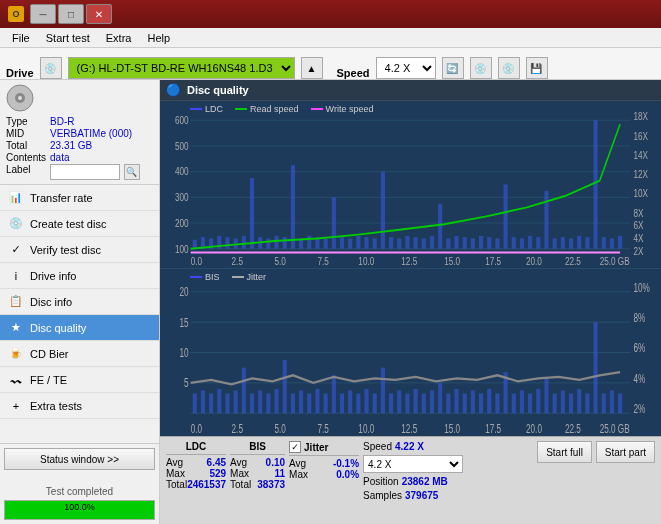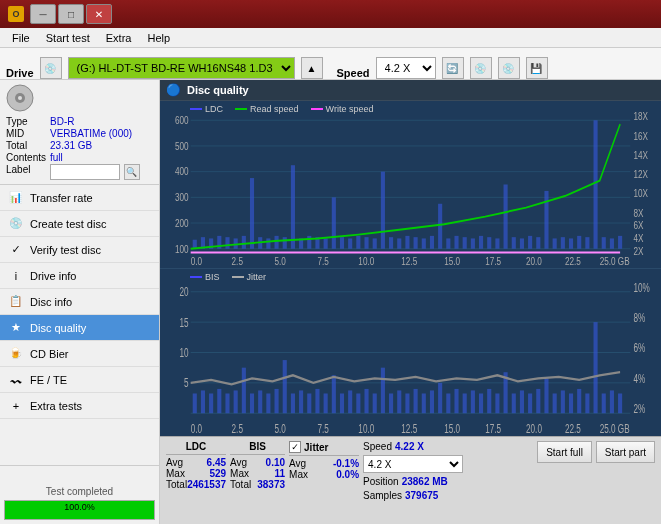--- a/index.html
+++ b/index.html
@@ -391,21 +391,21 @@
         </svg>
       </div>
       <div class="disc-info-grid">
         <span class="disc-info-label">Type</span>
         <span class="disc-info-value">BD-R</span>
         <span class="disc-info-label">MID</span>
         <span class="disc-info-value">VERBATIMe (000)</span>
         <span class="disc-info-label">Total</span>
         <span class="disc-info-value">23.31 GB</span>
         <span class="disc-info-label">Contents</span>
-        <span class="disc-info-value">full</span>
+        <span class="disc-info-value">data</span>
         <span class="disc-info-label">Label</span>
         <div class="disc-label-row">
           <input class="disc-label-input" type="text" style="">
           <div class="disc-label-btn">🔍</div>
         </div>
       </div>
     </div>
 
     <div class="nav-items">
       <div class="nav-item">
@@ -440,20 +440,21 @@
         <span class="nav-item-icon">〰</span>
         <span>FE / TE</span>
       </div>
       <div class="nav-item">
         <span class="nav-item-icon">+</span>
         <span>Extra tests</span>
       </div>
     </div>
 
     <div class="status-area">
+      <button class="status-btn">Status window &gt;&gt;</button>
       <div class="status-text">Test completed</div>
       <div class="progress-bar-container">
         <div class="progress-bar-fill" style="width: 100%"></div>
         <span class="progress-text">100.0%</span>
       </div>
     </div>
   </div>
 
   <div class="right-panel">
 

